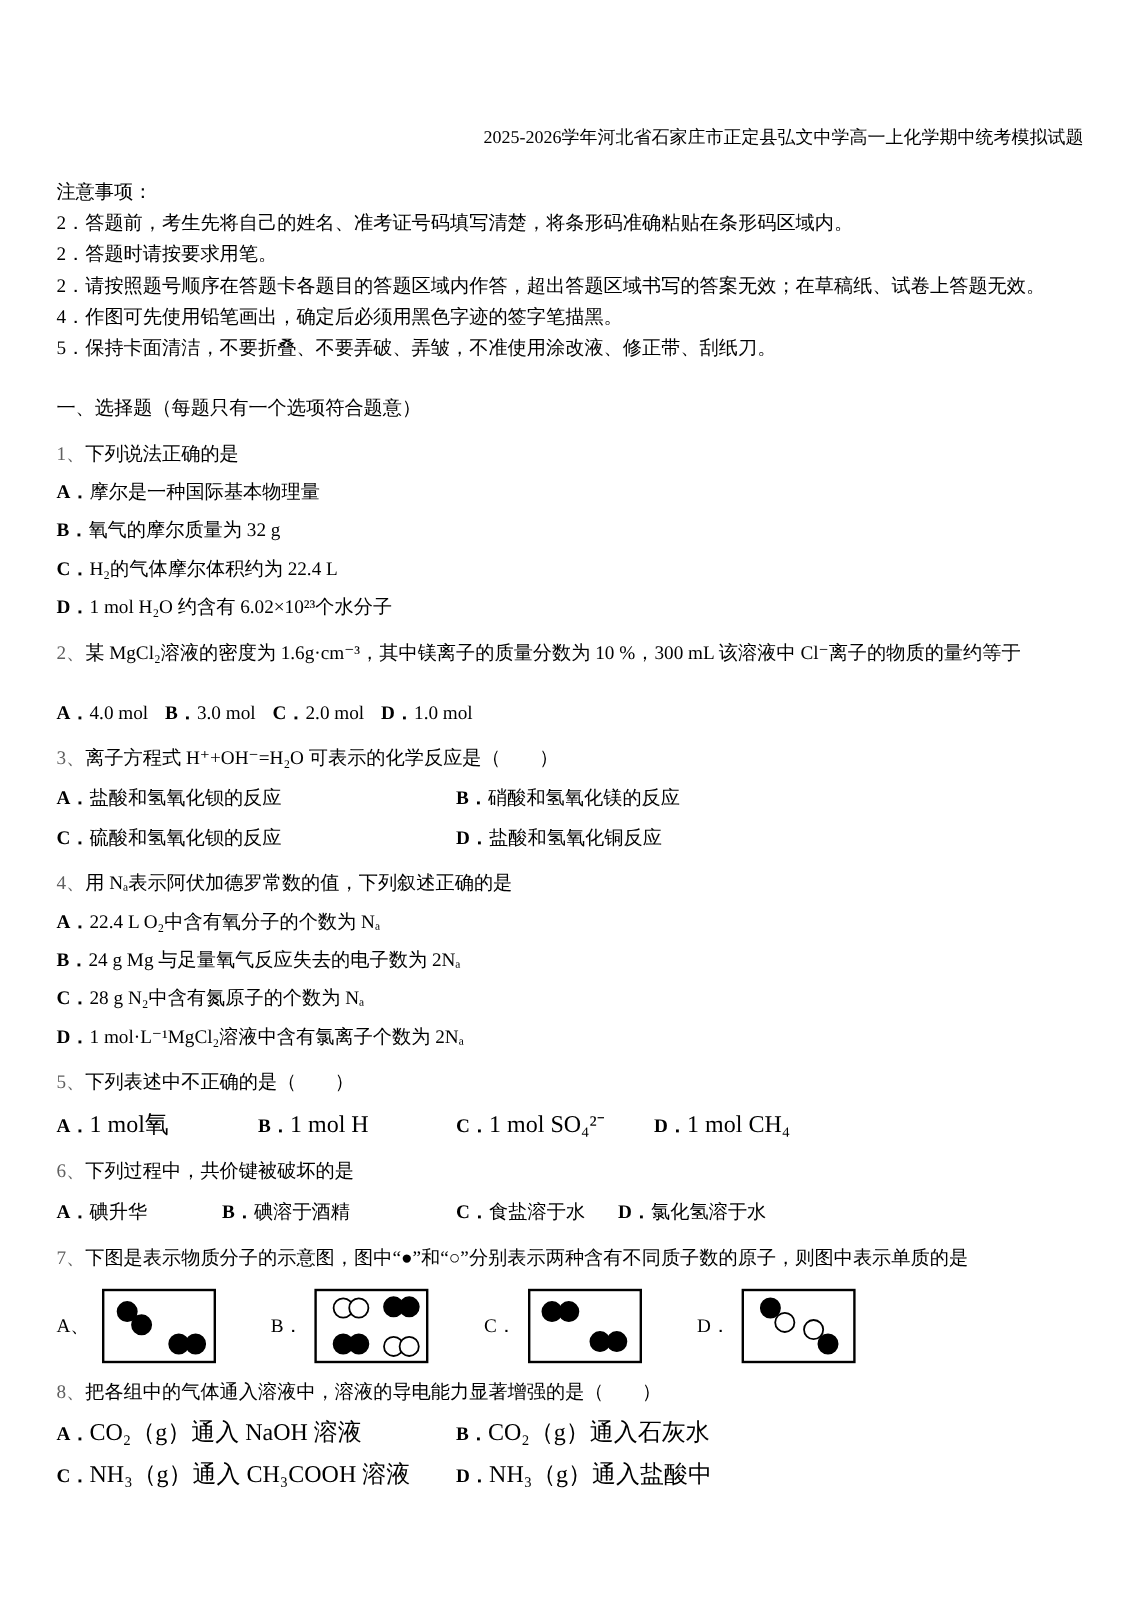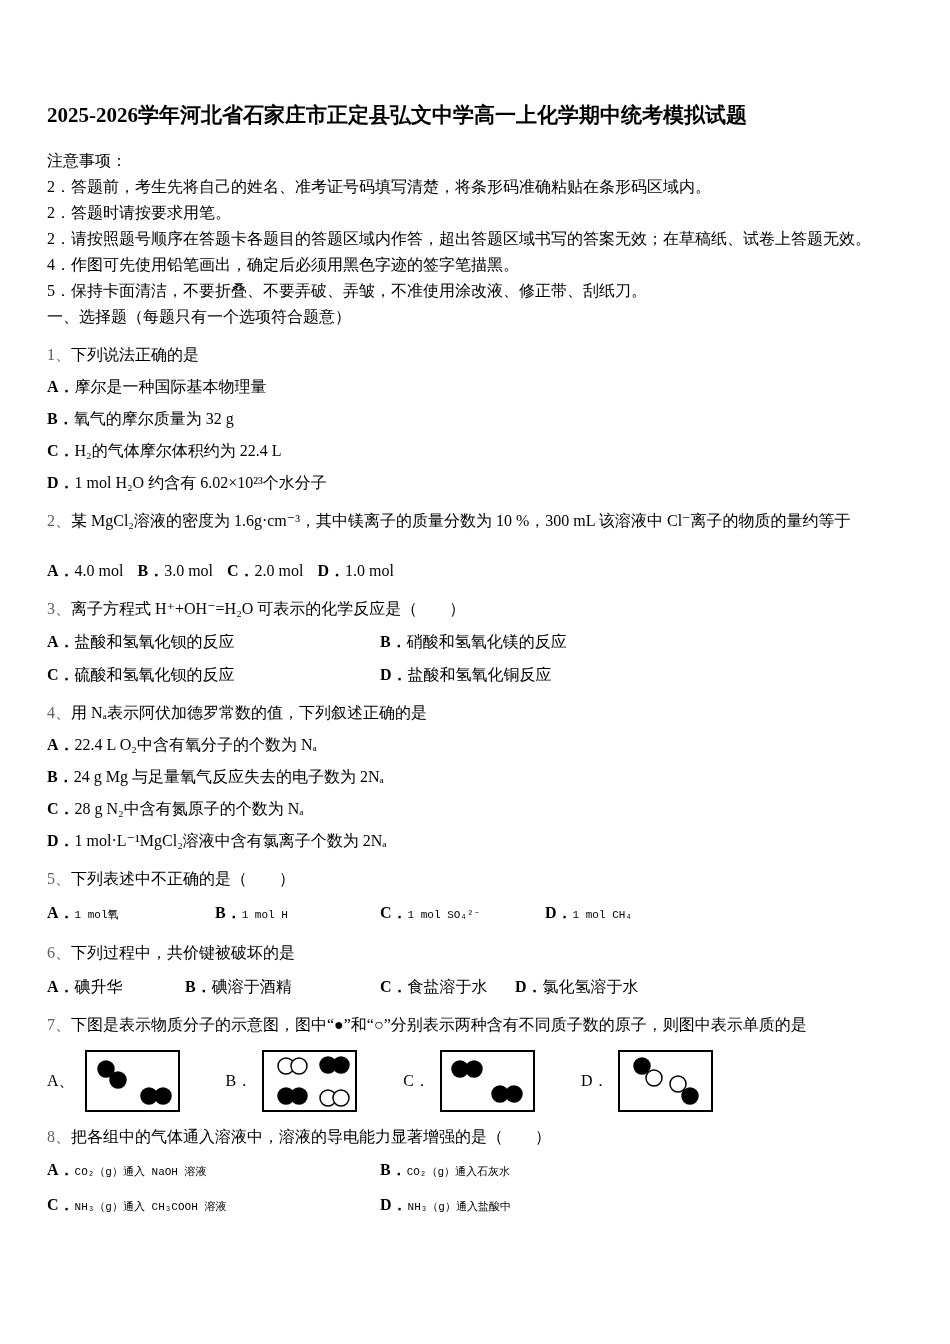--- a/index.html
+++ b/index.html
@@ -4,36 +4,36 @@
 <style>
   html,body{margin:0;padding:0}
   *{box-sizing:border-box}
   body{
     width:950px;height:1344px;overflow:hidden;
     background:#ffffff;color:#000;
     font-family:"Liberation Serif","DejaVu Serif","DejaVu Sans",serif;
     font-size:16px;
   }
   .page{padding:100px 47px 0}
-  .title{font-size:21px;font-weight:bold;text-align:left;margin:0 0 18px;line-height:30px}
+  .title{font-size:15px;font-weight:normal;text-align:right;margin:0 0 18px;line-height:30px}
   .notice-heading{line-height:26px}
   .notice-line{line-height:26px}
-  .section-heading{line-height:26px}
+  .section-heading{margin-top:24px;line-height:26px}
   .q{margin-top:12px}
   .q-loose{}
   .stem{line-height:26px}
   .qnum{color:#606060}
   .opt-line{line-height:26px;margin-top:6px}
   .opt-label{font-weight:bold}
   .opt{white-space:nowrap}
   .opt-inline{display:flex;gap:14px;margin-top:24px;line-height:26px}
   .grid-2{display:grid;grid-template-columns:333px 1fr;row-gap:7px;margin-top:7px;line-height:26px}
   .grid-q5{display:grid;grid-template-columns:168px 165px 165px 1fr;margin-top:8px;line-height:26px}
   .grid-q6{display:grid;grid-template-columns:138px 195px 135px 1fr;margin-top:8px;line-height:26px}
-  .mono{font-family:Liberation Mono, monospace;font-size:11px}
+  .mono{font-family:Liberation Serif, serif;font-size:20px}
   .diagram-row{display:flex;align-items:center;margin-top:12px}
   .diagram-item{display:flex;align-items:center}
   .diagram-item + .diagram-item{margin-left:46px}
   .diag-label{margin-right:10px}
   .diag-box{display:inline-block;width:95px;height:62px;border:2px solid #000;line-height:0;background:#fff}
 </style>
 </head>
 <body>
 
 <div class="page">

